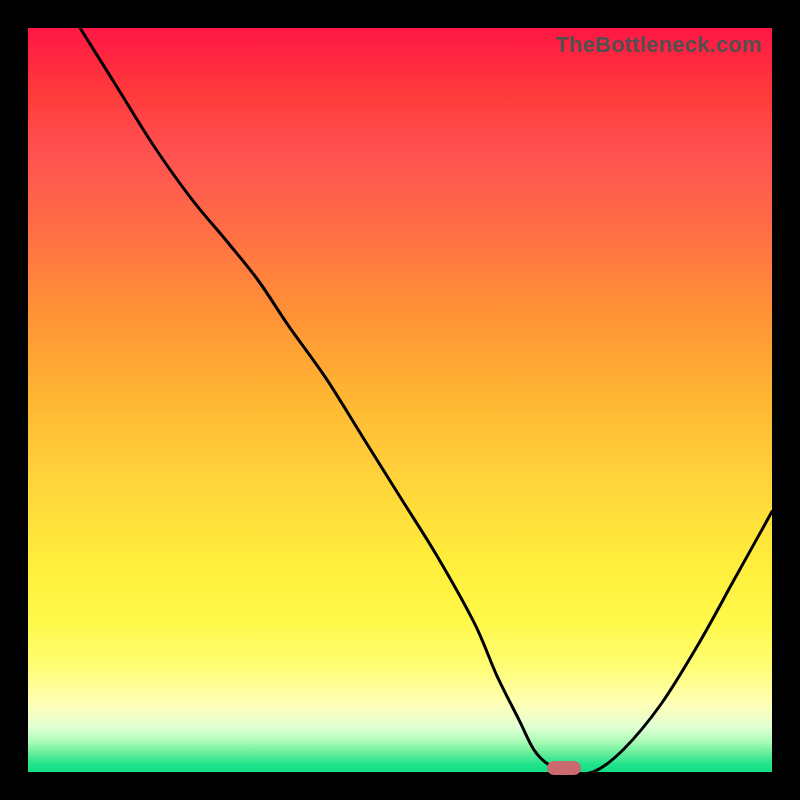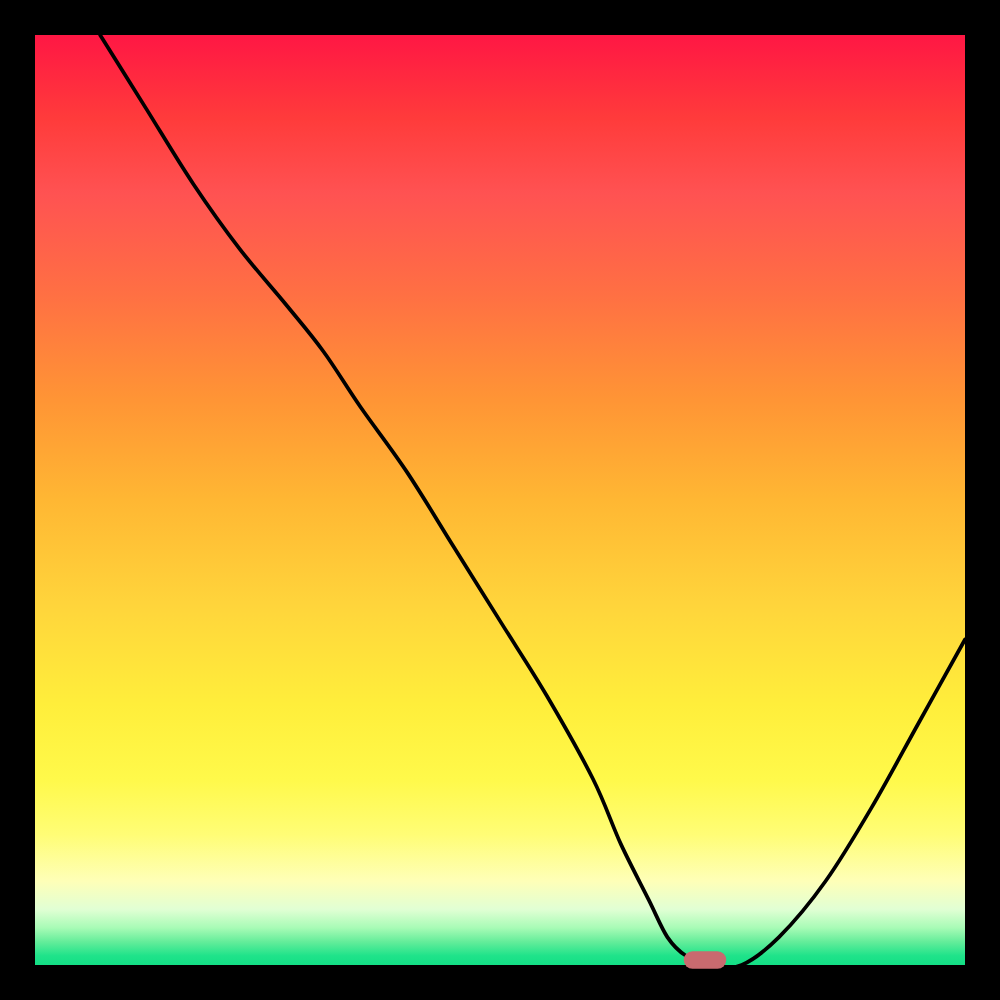--- a/index.html
+++ b/index.html
@@ -68,20 +68,21 @@
     border-radius: 7px;
     transform: translate(-50%, -50%);
   }
 </style>
 </head>
 <body>
 
 <div class="frame">
   <div class="plot">
 
+    <div class="watermark">TheBottleneck.com</div>
 
     <svg class="curve" viewBox="0 0 744 744" preserveAspectRatio="none">
       <path id="curve-path" fill="none" stroke="#000" stroke-width="3" stroke-linejoin="round" stroke-linecap="round" d="M 52.1 0.0 C 58.3 9.9, 76.9 39.7, 89.3 59.5 C 101.7 79.4, 114.1 100.4, 126.5 119.0 C 138.9 137.6, 151.3 155.0, 163.7 171.1 C 176.1 187.2, 189.7 202.1, 200.9 215.8 C 212.0 229.4, 220.7 239.3, 230.6 253.0 C 240.6 266.6, 249.2 281.5, 260.4 297.6 C 271.6 313.7, 285.2 331.1, 297.6 349.7 C 310.0 368.3, 322.4 389.4, 334.8 409.2 C 347.2 429.0, 359.6 448.9, 372.0 468.7 C 384.4 488.6, 396.8 507.2, 409.2 528.2 C 421.6 549.3, 436.5 575.4, 446.4 595.2 C 456.3 615.0, 461.3 631.2, 468.7 647.3 C 476.2 663.4, 484.8 679.5, 491.0 691.9 C 497.2 704.3, 501.0 714.2, 505.9 721.7 C 510.9 729.1, 514.6 732.8, 520.8 736.6 C 527.0 740.3, 535.7 742.8, 543.1 744.0 C 550.6 745.2, 556.8 747.7, 565.4 744.0 C 574.1 740.3, 584.0 732.8, 595.2 721.7 C 606.4 710.5, 620.0 694.4, 632.4 677.0 C 644.8 659.7, 657.2 638.6, 669.6 617.5 C 682.0 596.4, 694.4 572.9, 706.8 550.6 C 719.2 528.2, 737.8 494.8, 744.0 483.6"></path>
     </svg>
 
     <div id="marker" class="marker" style="left: 535.68px; top: 740px; background: rgb(201, 106, 111);"></div>
   </div>
 </div>
 
 </body></html>

